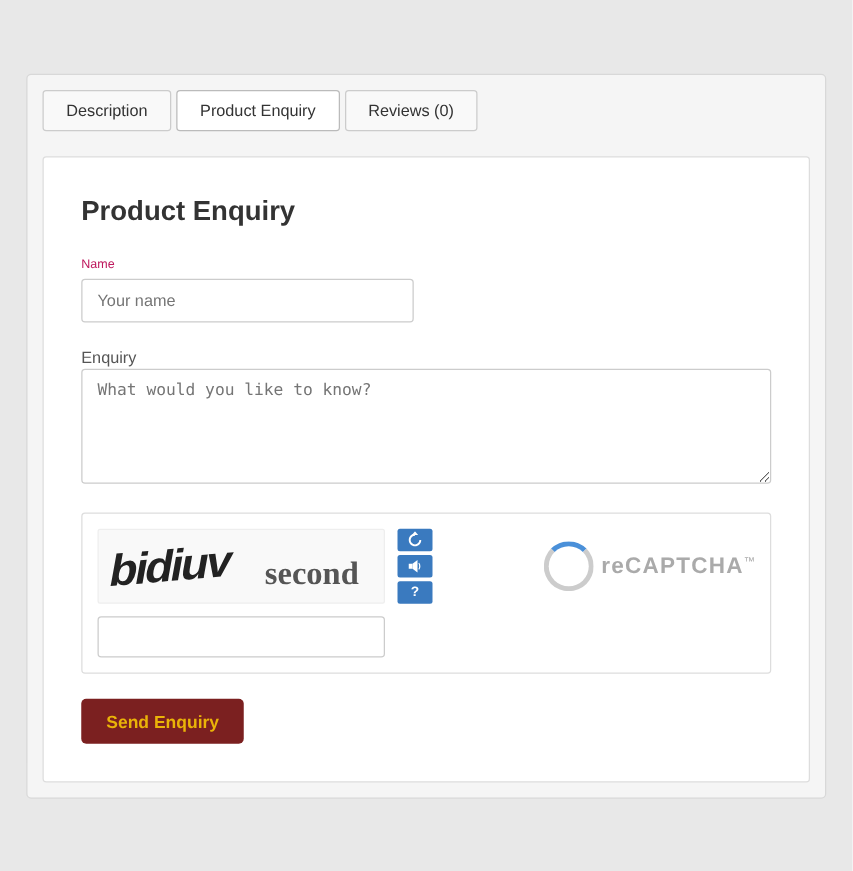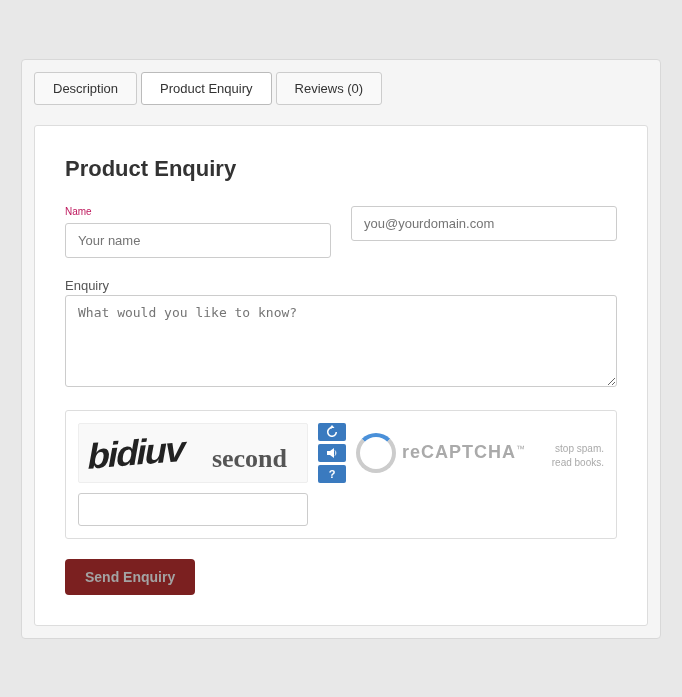--- a/index.html
+++ b/index.html
@@ -188,32 +188,32 @@
     .captcha-input {
       border: 1px solid #ccc;
       border-radius: 3px;
       padding: 8px 10px;
       font-size: 13px;
       width: 230px;
       outline: none;
     }
     .send-btn {
       background: #7b2020;
-      color: #a3a3a3;
+      color: #eab308;
       border: none;
       border-radius: 4px;
       padding: 10px 20px;
       font-size: 14px;
       font-weight: bold;
       cursor: pointer;
     }
     .captcha-right-section {
       display: flex;
-      flex-direction: row;
-      align-items: center;
+      flex-direction: column;
+      align-items: flex-end;
       flex: 1;
     }
   </style>
 </head>
 <body>
 
 <div class="outer-card">
   <div class="tabs">
     <div class="tab">Description</div>
     <div class="tab active">Product Enquiry</div>
@@ -222,21 +222,20 @@
 
   <div class="inner-card">
     <div class="page-title">Product Enquiry</div>
 
     <div class="form-row">
       <div class="form-group">
         <label>Name</label>
         <input type="text" placeholder="Your name" style="">
       </div>
       <div class="form-group">
-        <input type="email" placeholder="you@yourdomain.com" style="">
       </div>
     </div>
 
     <div class="form-group-full">
       <label>Enquiry</label>
       <textarea placeholder="What would you like to know?" style=""></textarea>
     </div>
 
     <div class="captcha-box">
       <div class="captcha-top">
@@ -262,24 +261,20 @@
             <span style="font-size:11px;font-weight:bold;color:white;">?</span>
           </button>
         </div>
         <div class="captcha-right-section">
           <div class="recaptcha-logo">
             <div class="recaptcha-c"></div>
             <div>
               <span style="font-size:18px;color:#aaa;font-weight:bold;letter-spacing:1px;">reCAPTCHA</span><span style="font-size:9px;color:#aaa;vertical-align:super;">™</span>
             </div>
           </div>
-          <div class="recaptcha-bottom">
-            <span>stop spam.</span><br>
-            <span>read books.</span>
-          </div>
         </div>
       </div>
       <div class="captcha-input-row">
         <input type="text" class="captcha-input" placeholder="" style="">
       </div>
     </div>
 
     <button class="send-btn">Send Enquiry</button>
   </div>
 </div>

